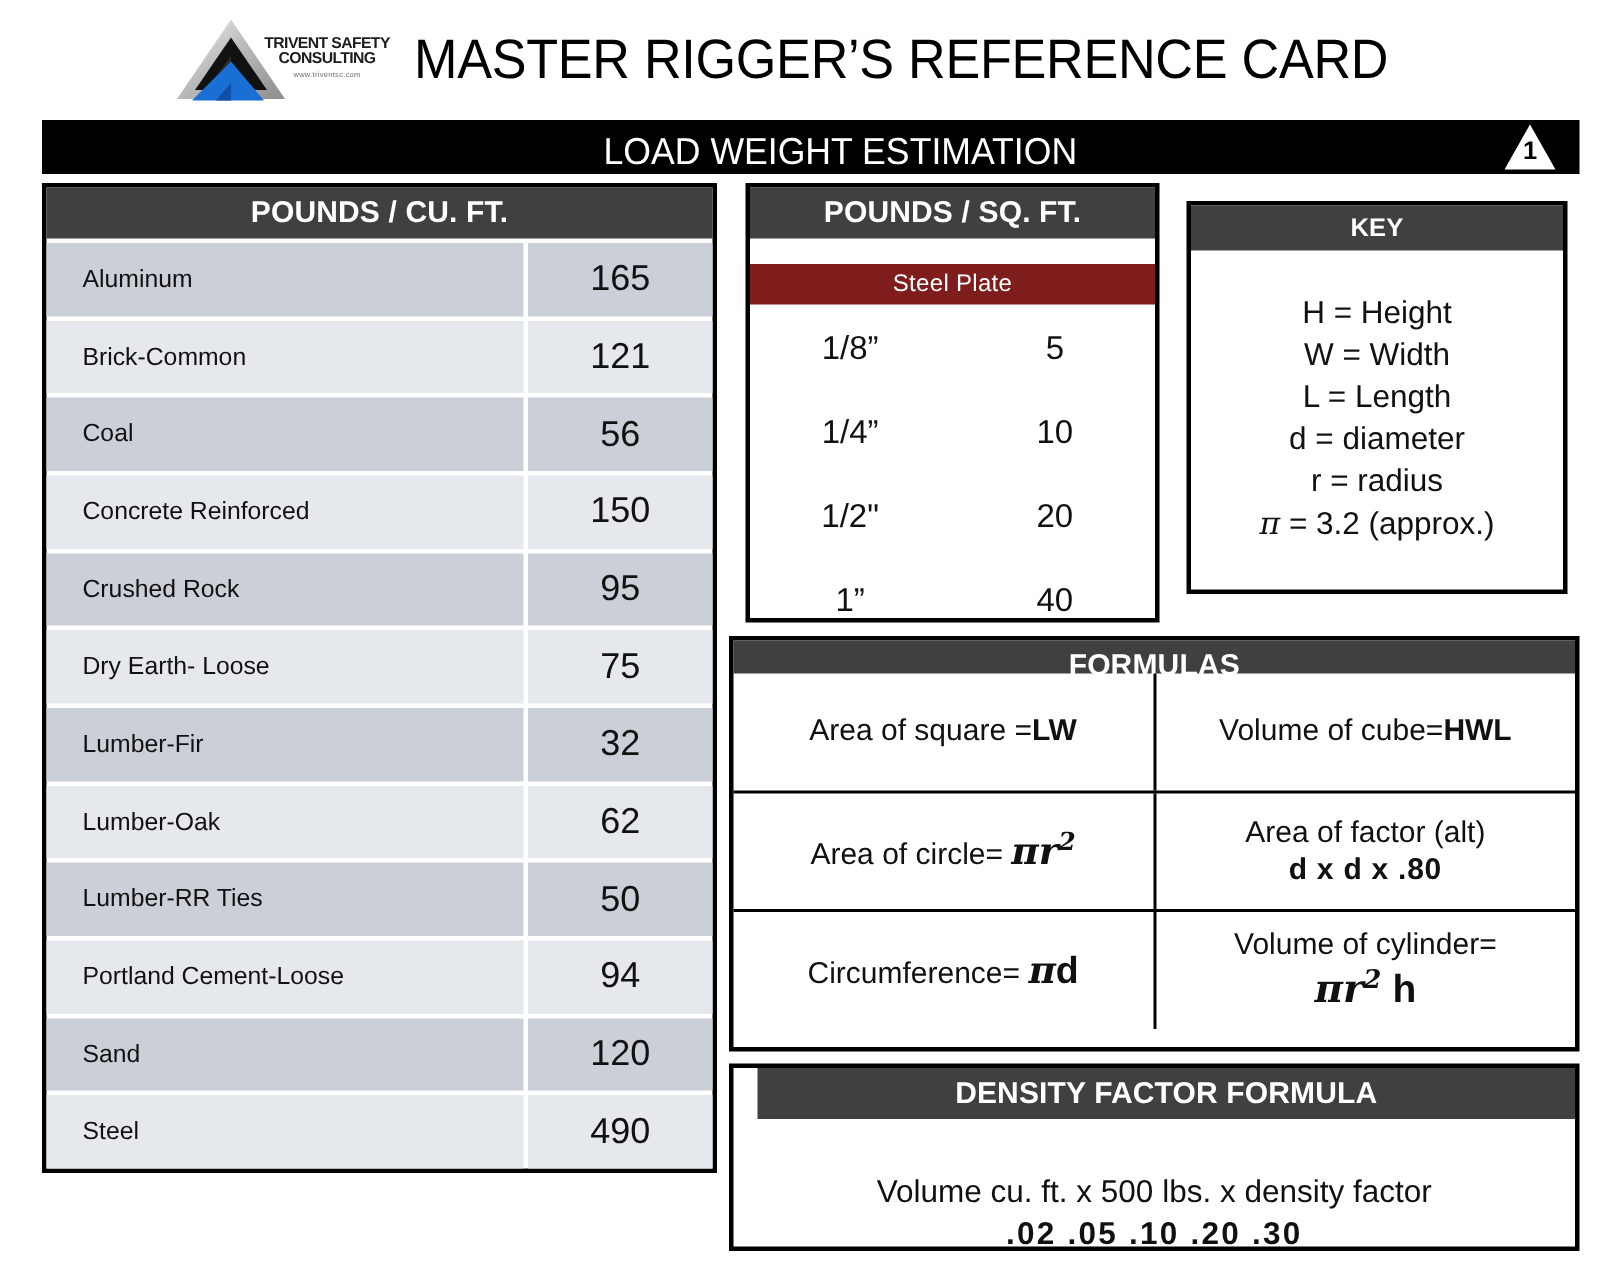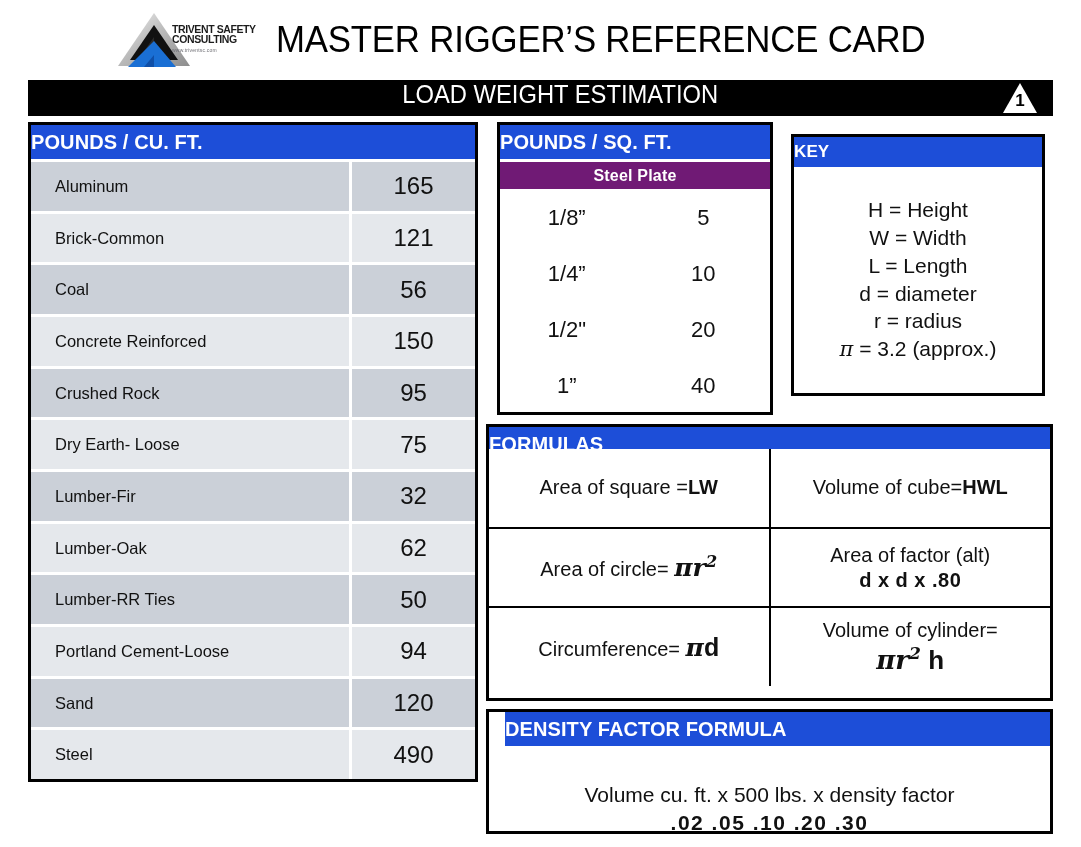--- a/index.html
+++ b/index.html
@@ -13,37 +13,37 @@
 
   
   .titlebar {
     position: absolute; left: 0; top: 6px; width: 1081px; height: 68px;
     display: flex; align-items: center; justify-content: center; gap: 12px;
   }
   .logo { position: relative; width: 150px; height: 58px; display:flex; align-items:center; }
   .logo svg { display:block; }
   .logo-words {
     position: absolute; left: 58px; top: 14px; width: 92px;
-    line-height: 0.95;
+    text-align: center; line-height: 0.95;
   }
   .logo-l1 { font-size: 10.5px; font-weight: 700; letter-spacing: -0.4px; color: #1c1c1c; white-space: nowrap; }
   .logo-l2 { font-size: 10.5px; font-weight: 700; letter-spacing: -0.4px; color: #1c1c1c; white-space: nowrap; }
   .logo-url { font-size: 5px; color: #6e6e74; letter-spacing: 0.2px; margin-top: 3px; white-space: nowrap; }
   .maintitle {
     font-size: 37px; font-weight: 400; color: #000;
     letter-spacing: -0.2px; white-space: nowrap;
     font-family: "Liberation Sans Narrow", "Liberation Sans", sans-serif;
     transform: scaleX(0.94); transform-origin: left center;
   }
 
   
   .sectionbar {
     position: absolute; left: 28px; top: 80px; width: 1025px; height: 36px;
     background: #000; color: #fff;
-    display: flex; align-items: flex-start; justify-content: center; padding-left: 40px;
+    display: flex; align-items: flex-end; justify-content: center; padding-left: 40px;
   }
   .sectionbar .sect-title {
     font-size: 25px; font-weight: 400; letter-spacing: 0px;
     font-family: "Liberation Sans Narrow", "Liberation Sans", sans-serif;
     transform: scaleX(0.95);
   }
   .badge {
     position: absolute; right: 16px; top: 50%; transform: translateY(-50%);
     width: 34px; height: 30px;
   }
@@ -51,21 +51,21 @@
     width: 0; height: 0; border-left: 17px solid transparent;
     border-right: 17px solid transparent; border-bottom: 30px solid #fff;
   }
   .badge .num {
     position: absolute; left: 0; top: 8px; width: 34px; text-align: center;
     font-size: 17px; font-weight: 700; color: #000;
   }
 
   
   .bluehdr {
-    background: #1d4ed8; color: #fff; 
+    background: #404040; color: #fff; text-align: center;
     font-weight: 700; letter-spacing: 0.1px;
   }
 
   
   .tbl-cuft {
     position: absolute; left: 28px; top: 122px; width: 450px; height: 660px;
     border: 3px solid #000; background: #fff;
   }
   .tbl-cuft .bluehdr { height: 34px; line-height: 34px; font-size: 20px; }
   .cuft-rows { display: flex; flex-direction: column; height: calc(100% - 34px); padding-top: 3px; }
@@ -82,23 +82,23 @@
   .rshade-a .c-name, .rshade-a .c-val { background: #cbd0d8; }
   .rshade-b .c-name, .rshade-b .c-val { background: #e5e8ec; }
 
   
   .tbl-sqft {
     position: absolute; left: 497px; top: 122px; width: 276px; height: 293px;
     border: 3px solid #000; background: #fff;
   }
   .tbl-sqft .bluehdr { height: 34px; line-height: 34px; font-size: 20px; }
   .sp-sub {
-    height: 27px; line-height: 27px; margin-top: 3px;
-    background: #701a75; color: #fff; text-align: center;
-    font-size: 16px; font-weight: 700; letter-spacing: 0.2px;
+    height: 27px; line-height: 27px; margin-top: 17px;
+    background: #7f1d1d; color: #fff; text-align: center;
+    font-size: 16px; font-weight: 400; letter-spacing: 0.2px;
   }
   .sp-rows { display:flex; flex-direction: column; height: calc(100% - 64px); padding-top: 3px; }
   .sp-row { flex: 1 1 0; display:flex; gap: 3px; margin-bottom: 3px; }
   .sp-row:last-child { margin-bottom: 0; }
   .sp-row .s-thk, .sp-row .s-wt {
     flex: 1; display:flex; align-items:center; justify-content:center;
     font-size: 22px; color: #111;
   }
 
   

